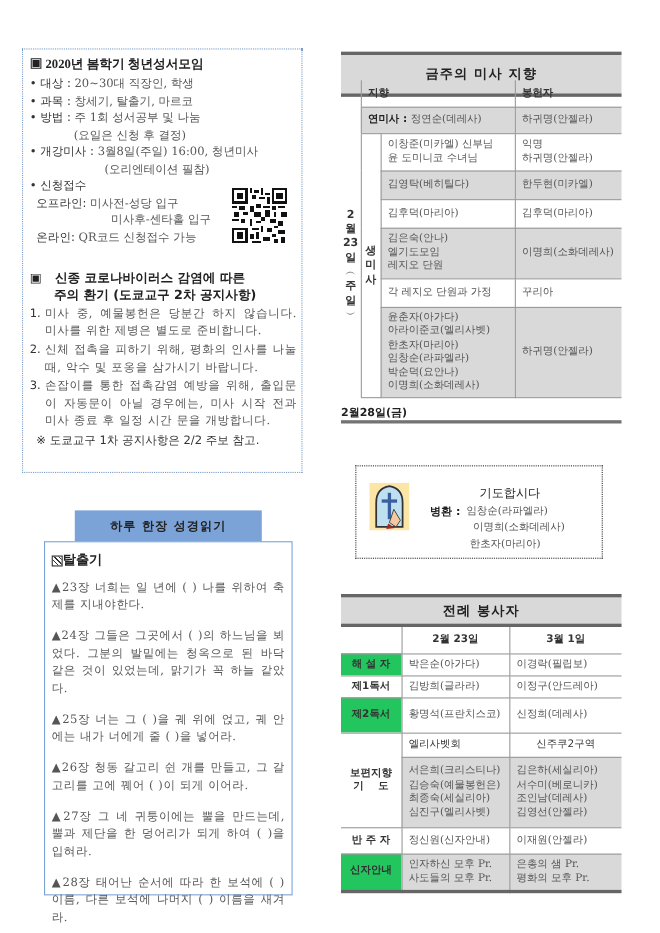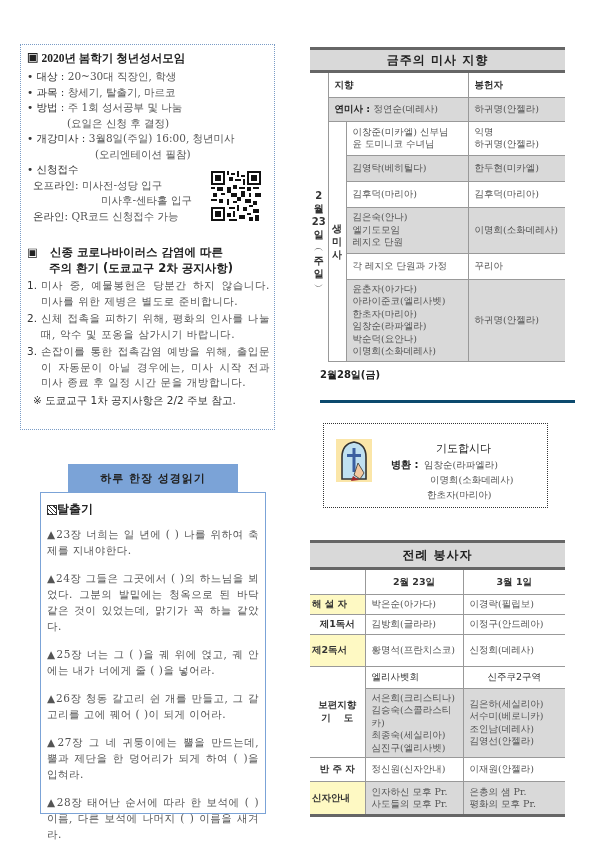--- a/index.html
+++ b/index.html
@@ -45,30 +45,30 @@
     background: repeating-linear-gradient(45deg, #333 0 1px, #fff 1px 3px); display: inline-block; }
   .b-verse { font-size: 10.5px; line-height: 16px; margin-bottom: 12px; text-align: justify; letter-spacing: 0.5px; }
 
   
   .tbl-title {
     position: absolute; left: 310px; width: 255px; background: #d9d9d9;
     border-top: 3px solid #666; border-bottom: 3px solid #666;
     font-family: "DejaVu Sans", sans-serif; font-weight: bold; color: #222; font-size: 12px;
     display: flex; align-items: center; justify-content: center; letter-spacing: 1px;
   }
-  #mass-title { top: 47px; height: 26px; }
+  #mass-title { top: 47px; height: 41px; }
   table { border-collapse: collapse; }
   #mass-table { position: absolute; left: 310px; top: 73px; width: 255px; font-size: 9.5px; }
   #mass-table td { border: 1px solid #999; padding: 3px 6px; vertical-align: middle; line-height: 12.5px; }
   #mass-table .hdr td { font-family: "DejaVu Sans", sans-serif; font-weight: bold; color: #333; text-align: left; height: 24px; border-top: none; }
   #mass-table .gray td.g { background: #d9d9d9; }
   #mass-table td.side { border: none; border-right: 1px solid #999; width: 18px; padding: 0; text-align: center; font-family: "DejaVu Sans", sans-serif; font-weight: bold; color: #333; font-size: 10px; line-height: 13px; }
   #mass-table td.side2 { width: 18px; padding: 0; text-align: center; font-family: "DejaVu Sans", sans-serif; font-weight: bold; color: #333; font-size: 10px; line-height: 13px; border-left: 1px solid #999; }
   .paren { font-weight: normal; color: #666; }
-  #fri-block { position: absolute; left: 320px; top: 407px; width: 255px; border-bottom: 3px solid #0c4a6e; padding-bottom: 18px; font-size: 9.5px; }
+  #fri-block { position: absolute; left: 310px; top: 407px; width: 255px; border-bottom: 3px solid #737373; padding-bottom: 0; font-size: 9.5px; }
   #fri-block .d { font-family: "DejaVu Sans", sans-serif; font-weight: bold; color: #222; font-size: 10px; }
   #fri-block .row { padding-left: 8px; white-space: nowrap; }
 
   
   #prayer-box {
     position: absolute; left: 323px; top: 423px; width: 225px; height: 85px;
     border: 1.5px dotted #333; }
   #prayer-icon { position: absolute; left: 12px; top: 15px; width: 36px; height: 43px; background: #fbe6a8; }
   .p-title { position: absolute; left: 112px; top: 17px; font-family: "DejaVu Sans", sans-serif; color: #222; font-size: 11px; }
   .p-lbl { position: absolute; left: 67px; top: 34px; font-family: "DejaVu Sans", sans-serif; font-weight: bold; color: #222; font-size: 10px; }
@@ -76,21 +76,21 @@
   .p-names div:nth-child(2) { padding-left: 6px; }
   .p-names div:nth-child(3) { padding-left: 3px; }
 
   
   #serv-title { top: 540px; height: 30px; }
   #serv-table { position: absolute; left: 310px; top: 570px; width: 255px; font-size: 9.5px; border-bottom: 3px solid #666; }
   #serv-table td { border: 1px solid #999; padding: 3px 6px; line-height: 12.5px; vertical-align: middle; }
   #serv-table tr td:first-child { border-left: none; }
   #serv-table tr td:last-child { border-right: none; }
   #serv-table .hdr td { font-family: "DejaVu Sans", sans-serif; font-weight: bold; color: #333; text-align: center; height: 24px; border-top: none; }
-  #serv-table td.role { background: #fef9c3; font-family: "DejaVu Sans", sans-serif; font-weight: bold; color: #333; width: 55px; padding: 3px 2px; }
+  #serv-table td.role { background: #22c55e; font-family: "DejaVu Sans", sans-serif; font-weight: bold; color: #333; text-align: center; width: 55px; padding: 3px 2px; }
   #serv-table td.role-plain { background: #fff; font-family: "DejaVu Sans", sans-serif; font-weight: bold; color: #333; text-align: center; width: 55px; padding: 3px 2px; }
   #serv-table td.g { background: #d9d9d9; }
   #serv-table td.sans-c { font-family: "DejaVu Sans", sans-serif; color: #333; }
 </style>
 </head>
 <body>
 
 <div id="notice-box">
   <div class="n-title">
     <span>▣ </span><span>2020년 봄학기 청년성서모임</span>
@@ -341,21 +341,21 @@
     <td class="role-plain" rowspan="2">
       <div>보편지향</div>
       <div style="white-space:pre">기    도</div>
     </td>
     <td class="sans-c" style="height:22px">엘리사벳회</td>
     <td class="sans-c" style="text-align:center">신주쿠2구역</td>
   </tr>
   <tr>
     <td class="g" style="height:64px">
       <div>서은희(크리스티나)</div>
-          <div>김승숙(스콜라스티카)</div>
+          <div>김승숙(예물봉헌은)</div>
           <div>최종숙(세실리아)</div>
           <div>심진구(엘리사벳)</div>
     </td>
     <td class="g">
       <div>김은하(세실리아)</div>
           <div>서수미(베로니카)</div>
           <div>조인남(데레사)</div>
           <div>김영선(안젤라)</div>
     </td>
   </tr>

